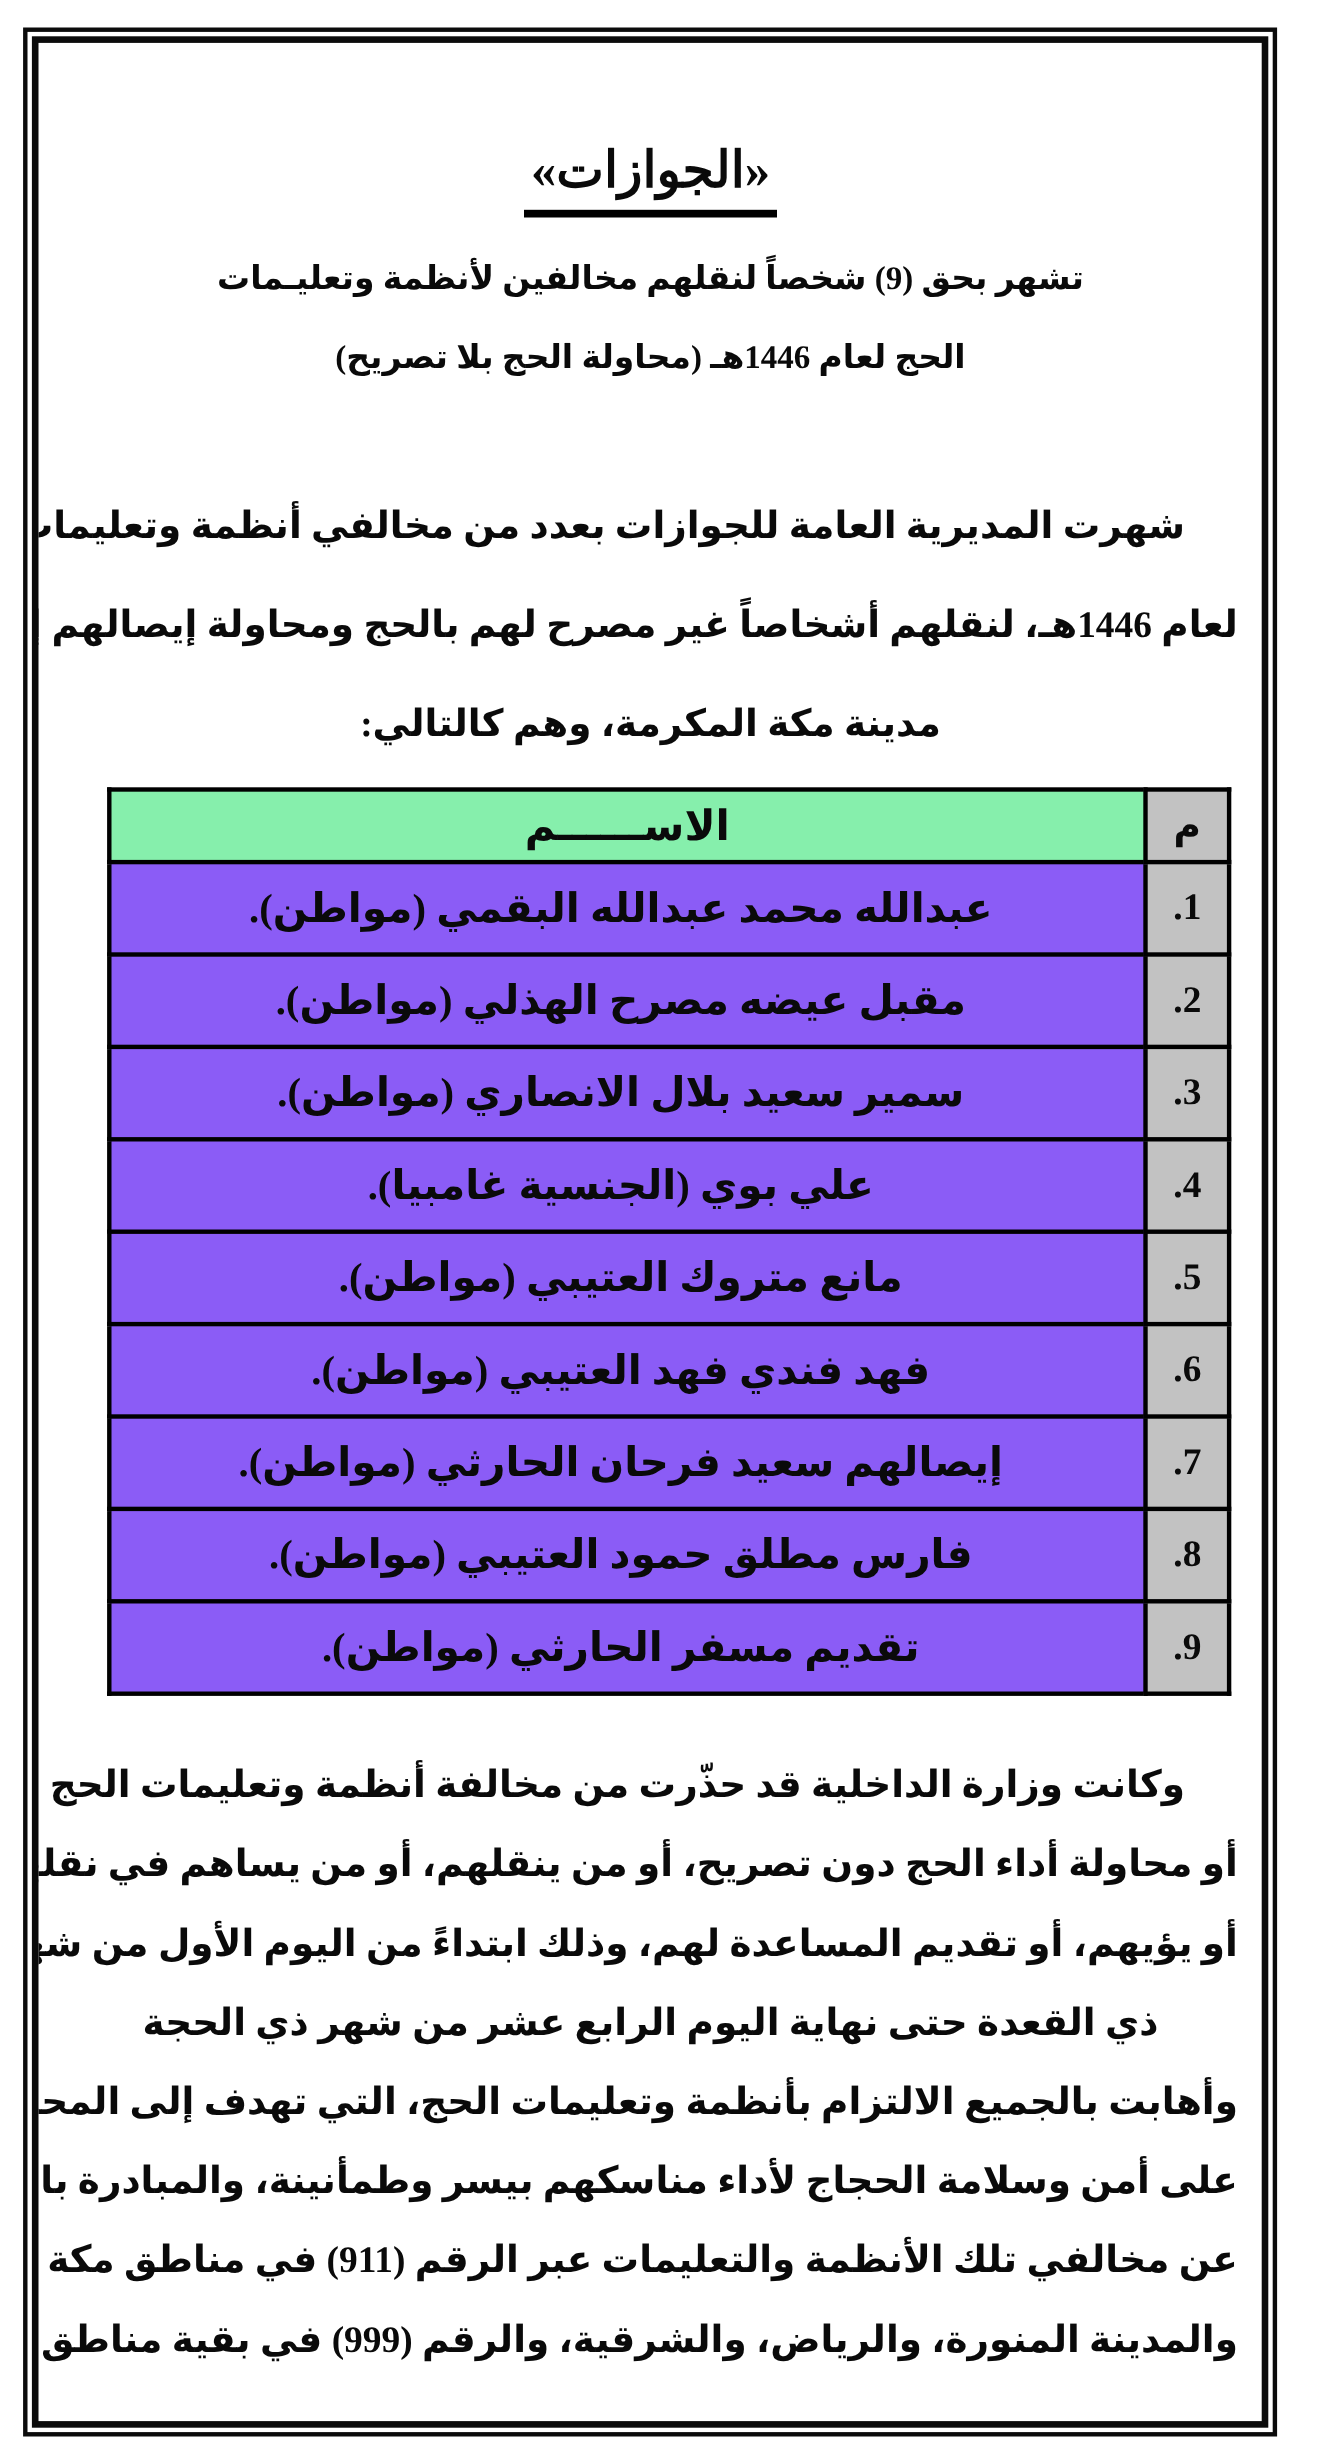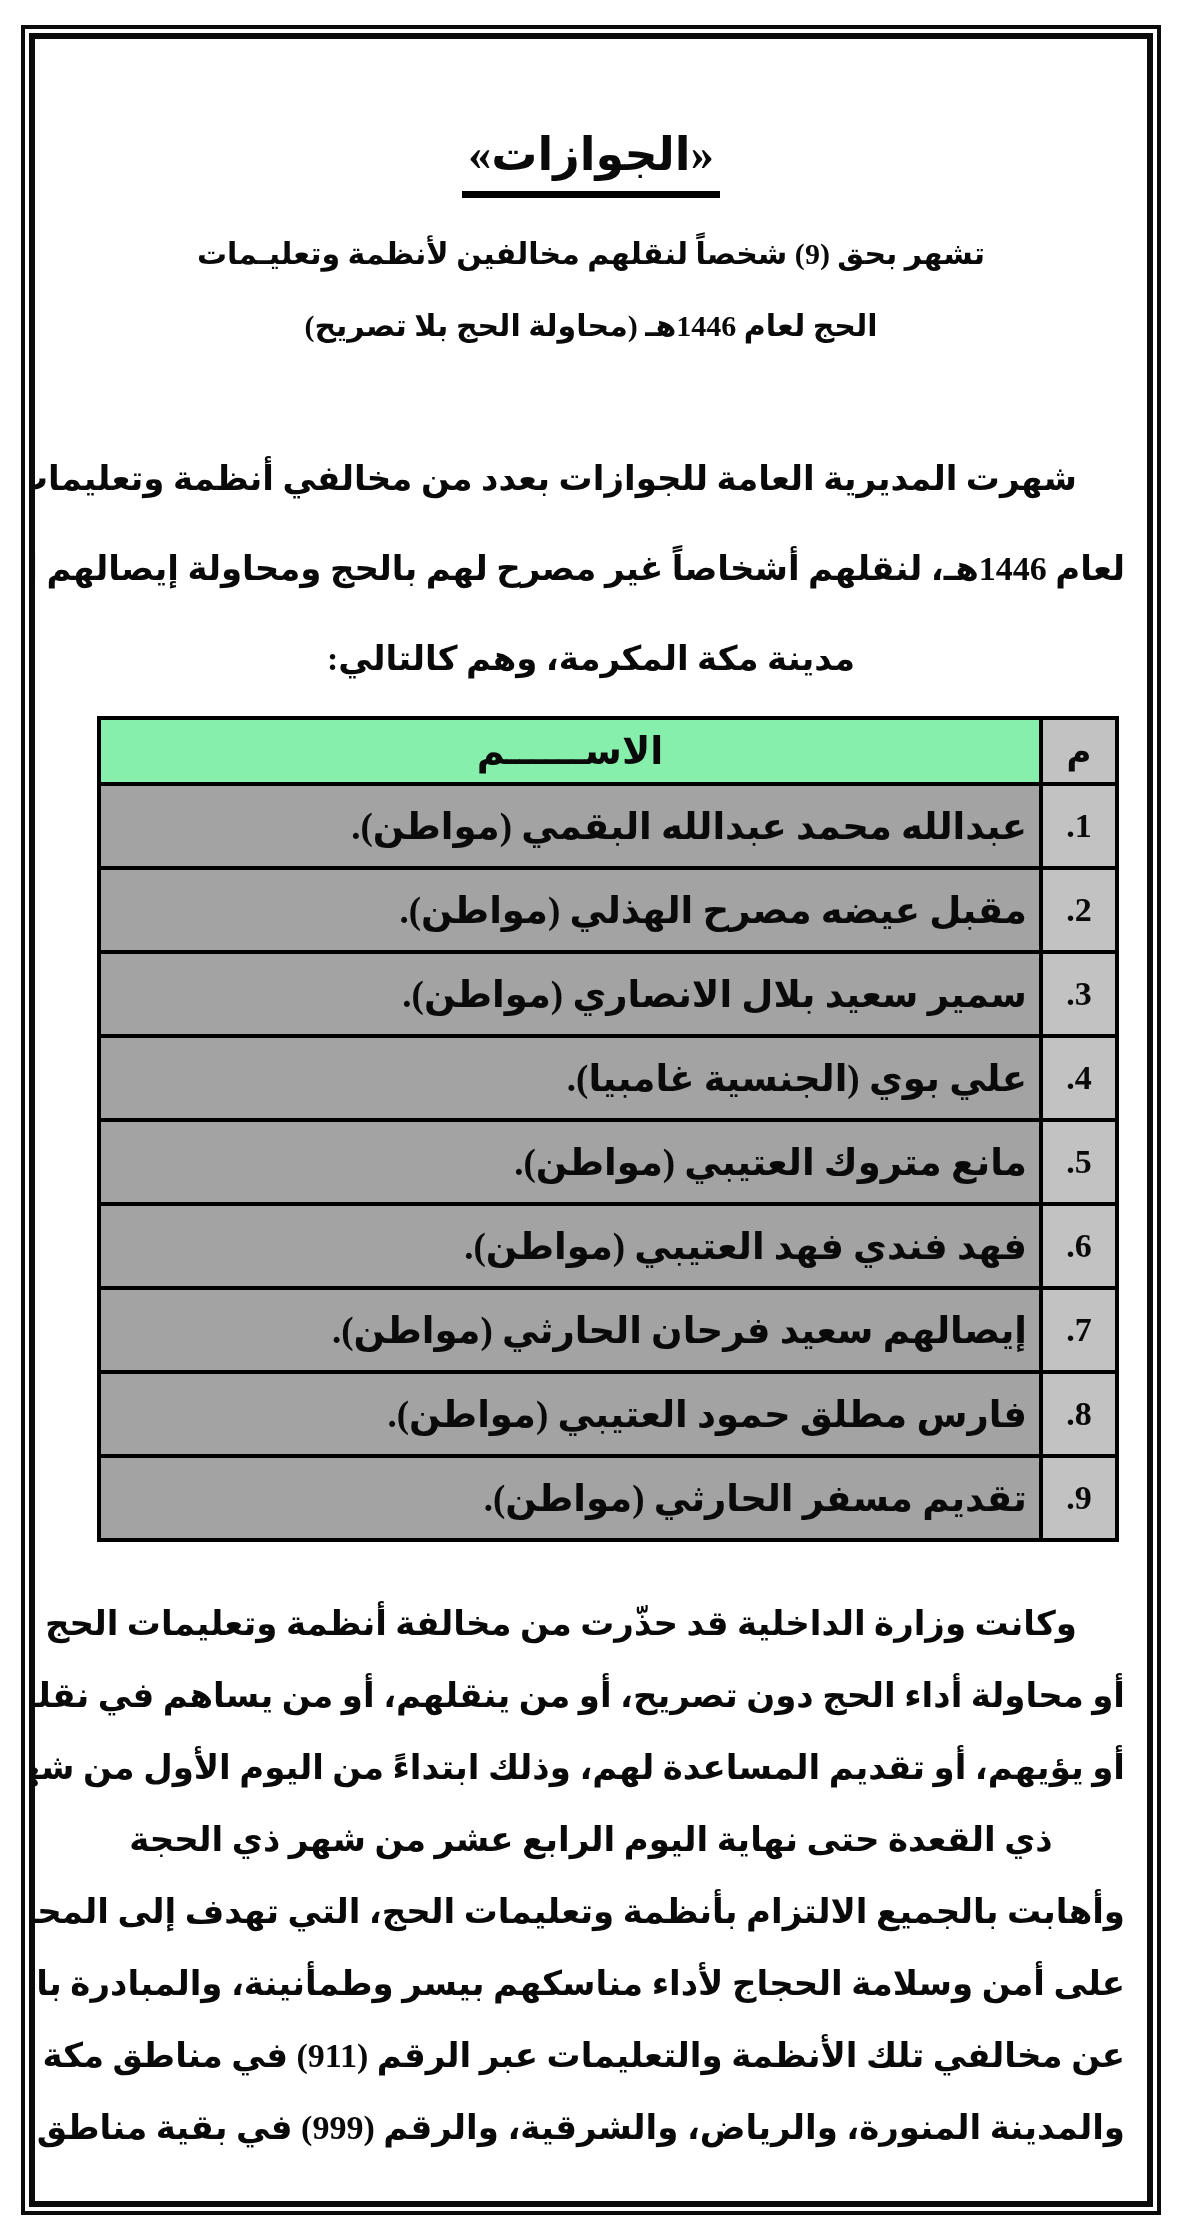--- a/index.html
+++ b/index.html
@@ -15,21 +15,21 @@
   }
   .frame-inner {
     width: 100%; height: 100%;
     border: 6px solid #0b0b0b;
     padding: 0 22px;
     direction: rtl;
     overflow: hidden;
   }
 
   .doc-title { text-align: center; margin-top: 88px; font-size: 46px; font-weight: bold; }
-  .doc-title .underline { display: inline-block; border-bottom: 7px solid #000; padding: 0 6px 10px; }
+  .doc-title .underline { display: inline-block; border-bottom: 7px solid #000; padding: 0 6px 10px; font-family: Liberation Serif, serif; }
 
   .headline { text-align: center; font-size: 30px; font-weight: bold; margin-top: 20px; }
   .headline .hline { height: 72px; line-height: 72px; }
 
   .para { font-size: 34px; font-weight: bold; }
   .jline { text-align: justify; text-align-last: justify; white-space: nowrap; }
   .lline { text-align: center; white-space: nowrap; }
   .indent { padding-right: 48px; }
 
   .intro { margin-top: 72px; }
@@ -43,25 +43,25 @@
   }
   .names-table th, .names-table td { border: 4px solid #000; }
   .names-table th {
     background: #86efac;
     height: 66px;
     font-size: 38px;
     font-weight: bold;
     text-align: center;
   }
   .names-table td.name-cell {
-    background: #a3a3a3;
+    background: #8b5cf6;
     height: 84px;
     font-size: 37px;
     font-weight: bold;
-    text-align: right;
+    text-align: center;
     padding-right: 12px;
   }
   .names-table td.number-cell, .names-table th.no-col {
     background: #c2c2c2;
     width: 76px;
     text-align: center;
     font-size: 34px;
     font-weight: bold;
     direction: ltr;
   }

